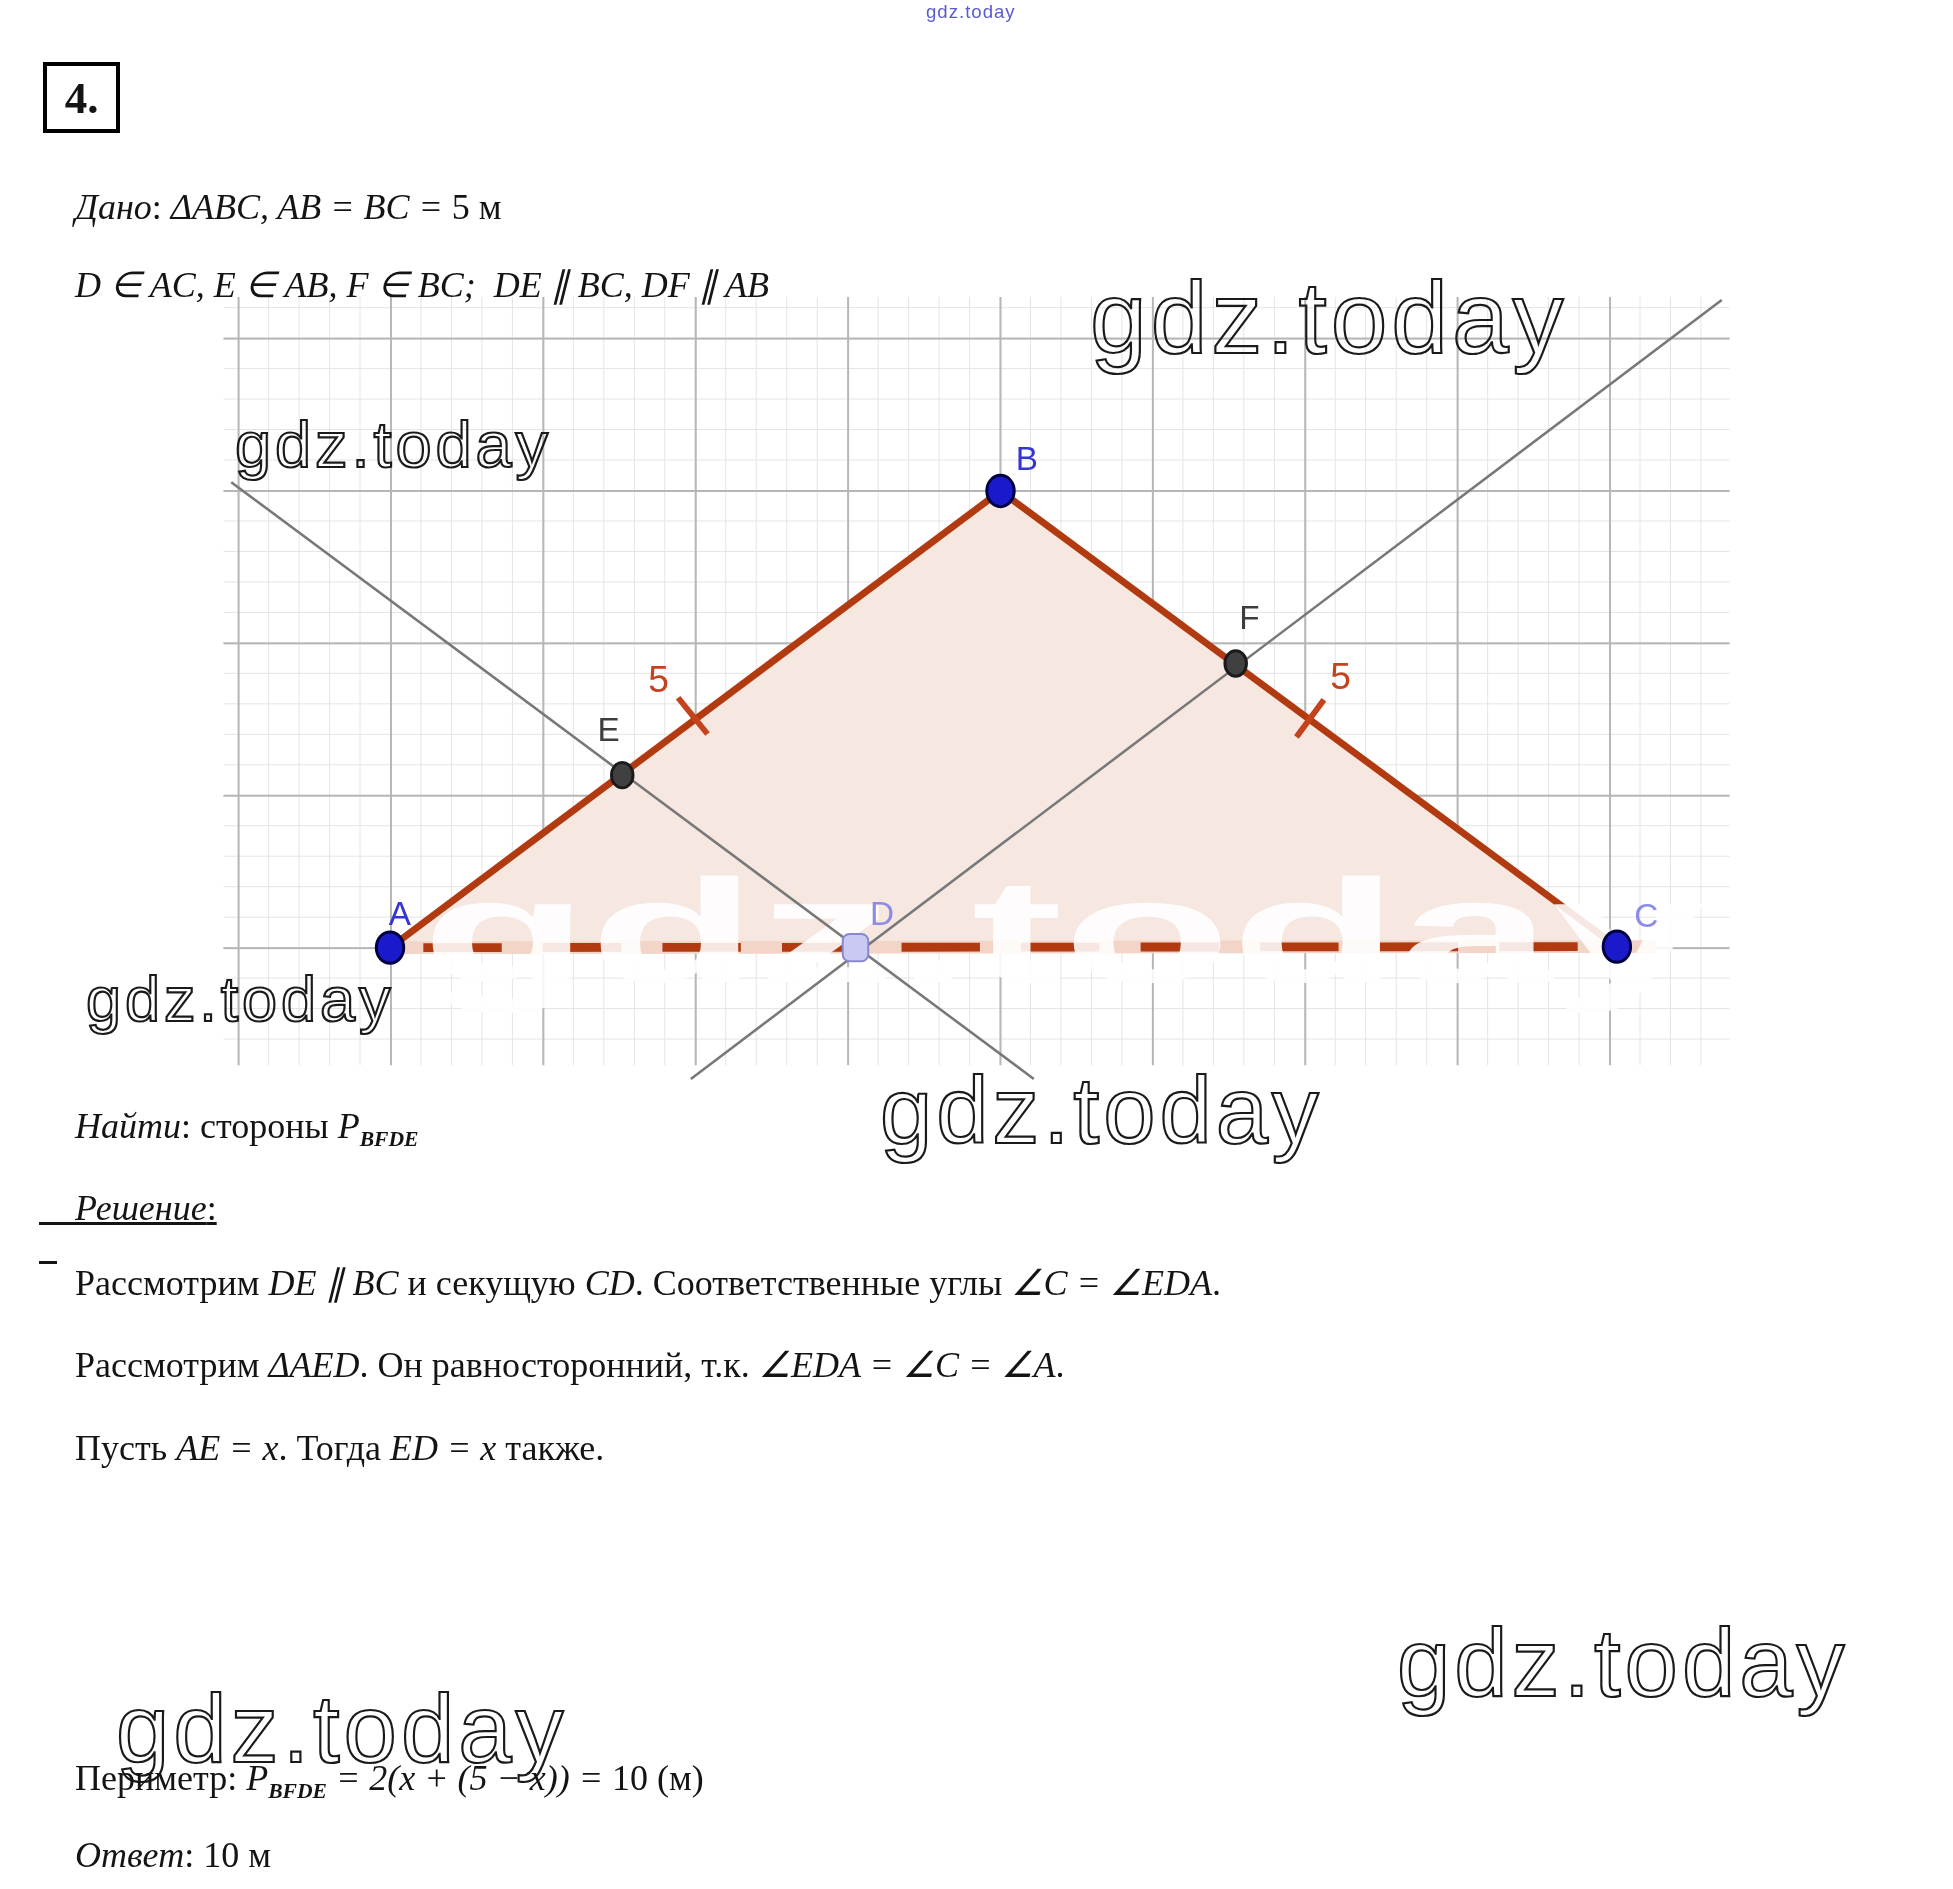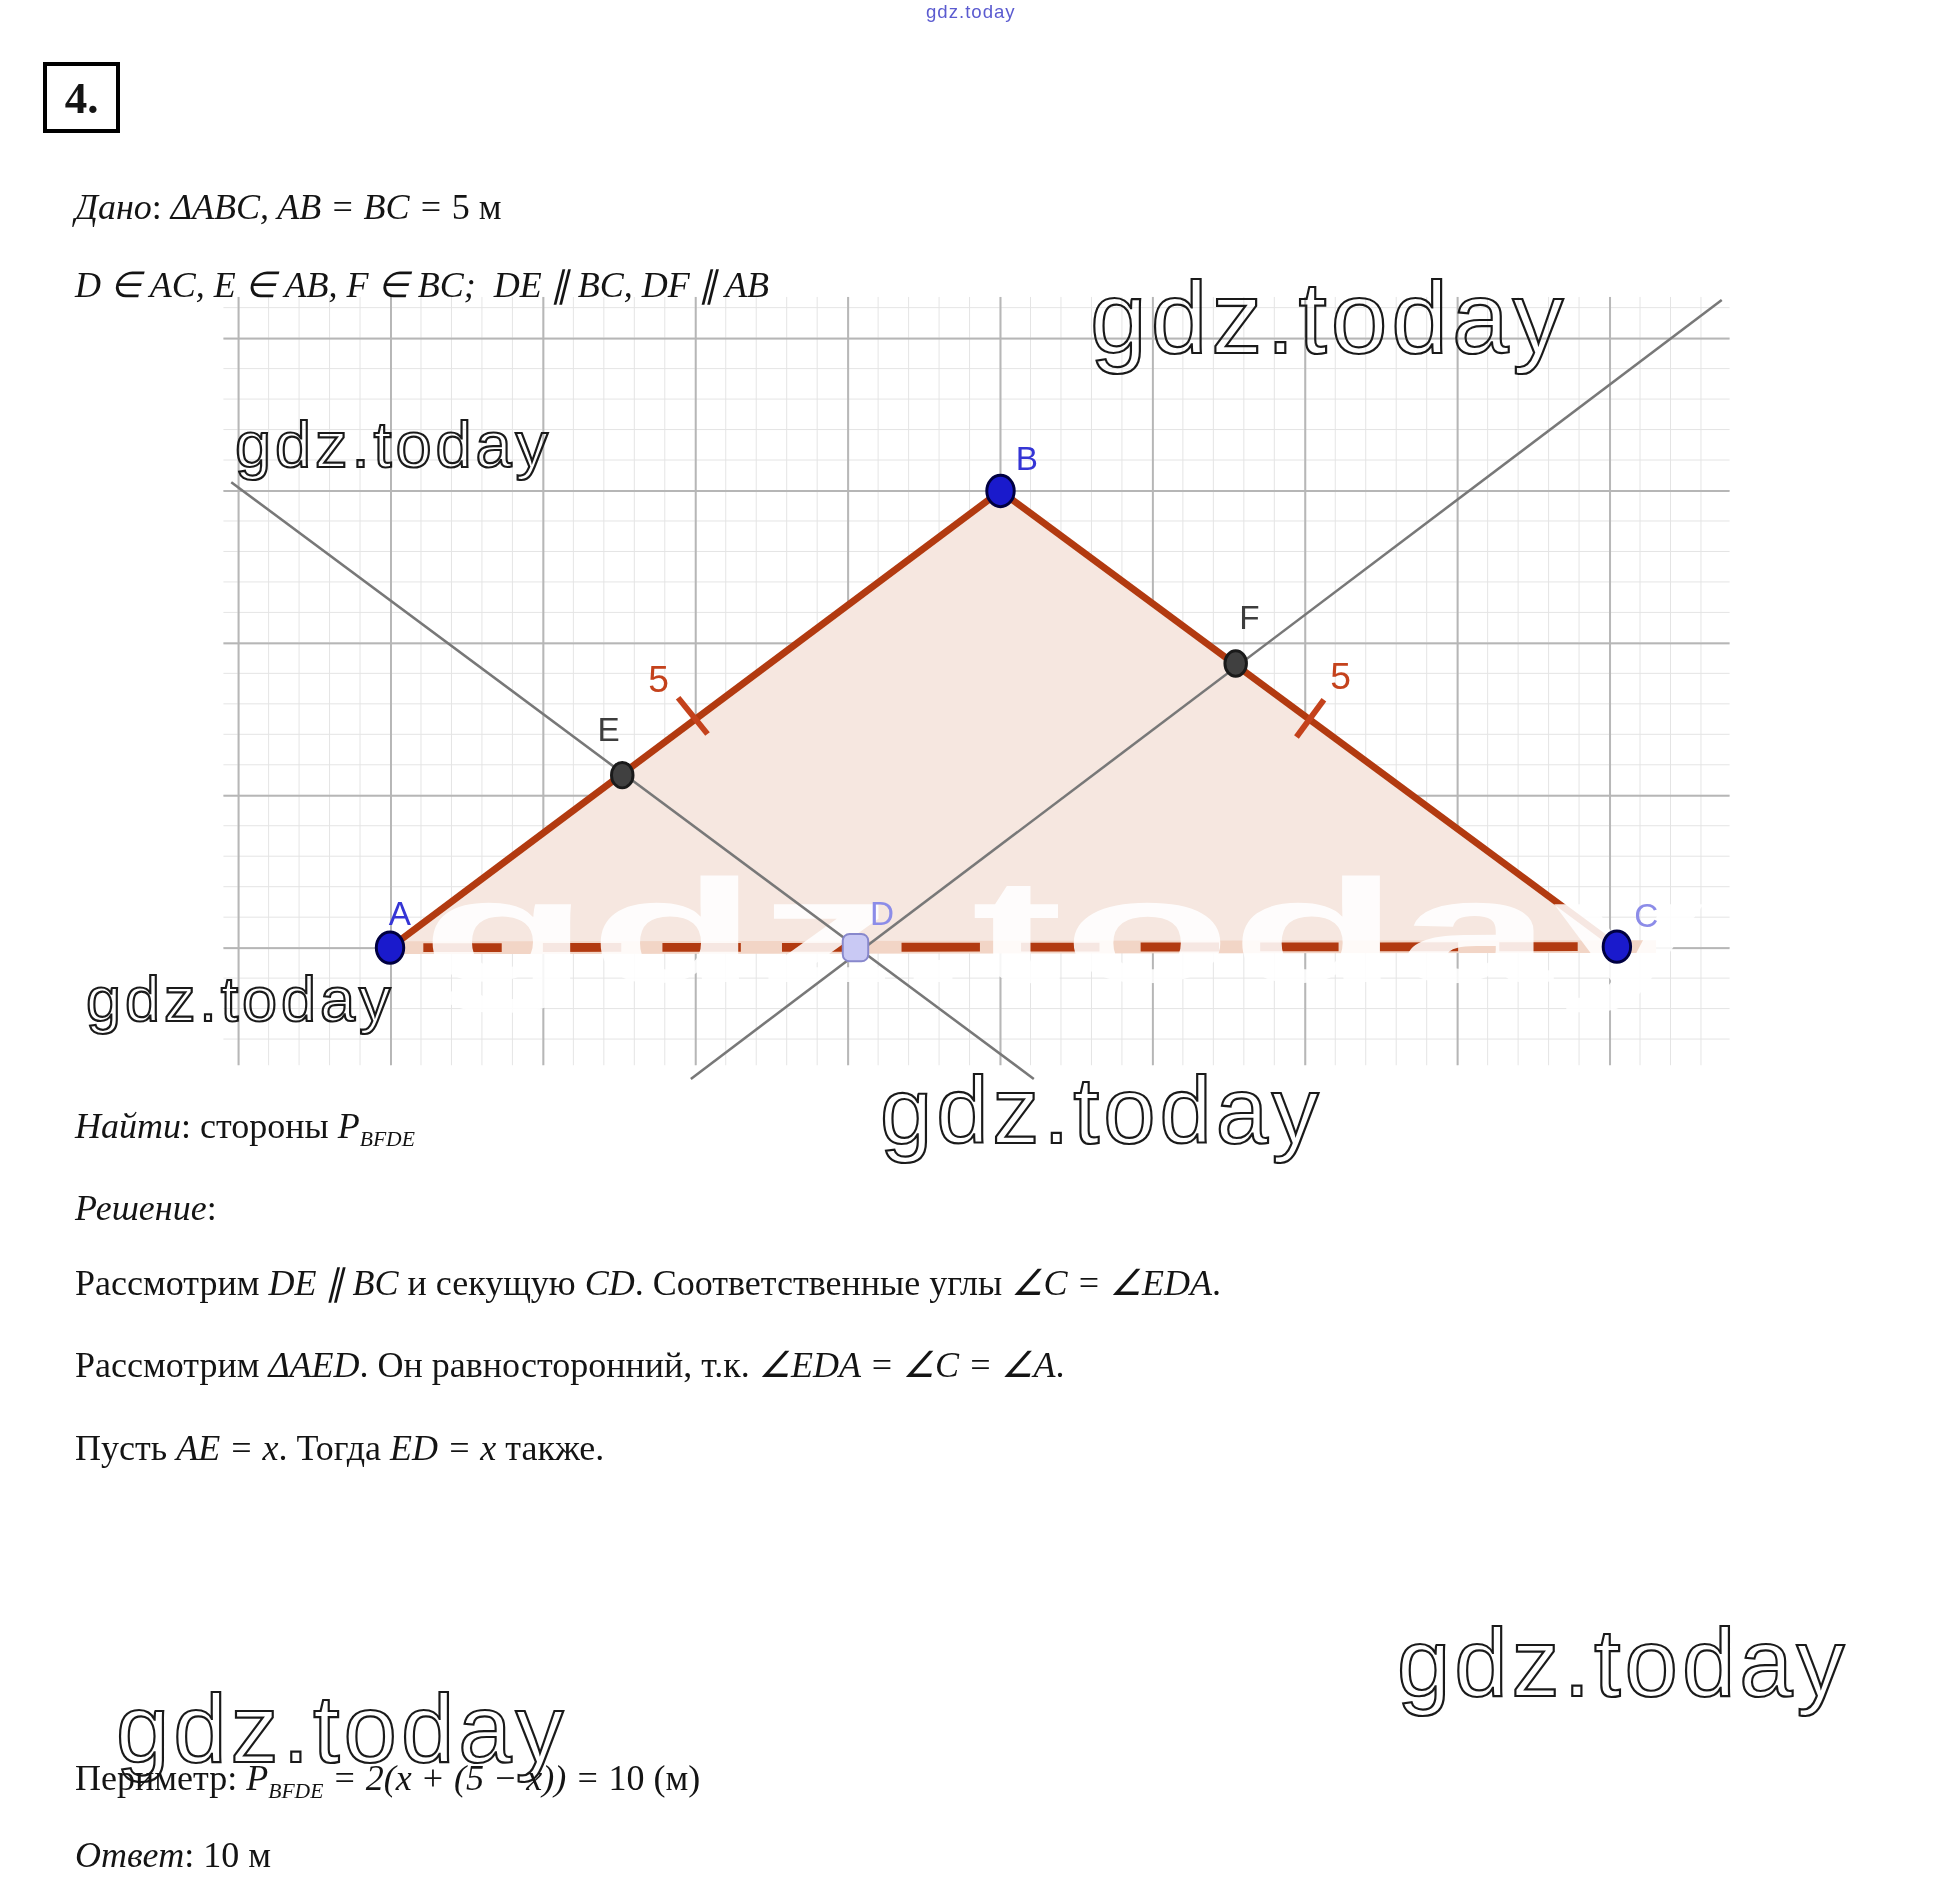--- a/index.html
+++ b/index.html
@@ -1,20 +1,20 @@
 <!DOCTYPE html>
 <html><head>
 <meta charset="utf-8">
 <style>
   html,body{margin:0;padding:0;background:#fff;}
   #page{position:relative;width:1953px;height:1890px;background:#ffffff;overflow:hidden;
         font-family:"Liberation Serif",serif;color:#141414;}
   .line{position:absolute;white-space:pre;font-size:36px;line-height:1.08;}
   .it{font-style:italic;}
-  sub.m{font-size:0.6em;font-style:italic;}
+  sub.m{font-size:0.6em;font-style:italic;font-weight:bold;}
   #problem-box{position:absolute;left:43px;top:62px;width:69px;height:63px;border:4.9px solid #000;
                display:flex;align-items:center;justify-content:center;
                font-weight:bold;font-size:45px;}
   .wm{position:absolute;font-family:"Liberation Sans",sans-serif;color:#161616;
       letter-spacing:3.9px;white-space:pre;line-height:1;}
   @supports (-webkit-text-stroke: 1px #000){
     .wm.outline{color:transparent;-webkit-text-stroke:2.2px #1a1a1a;}
   }
   .wm.blue{color:#5b5bd0;letter-spacing:1px;}
   svg .dlabel{font-family:"Liberation Sans",sans-serif;font-size:34px;}
@@ -88,21 +88,21 @@
     <span class="it">Дано</span><span>: </span><span class="it">ΔABC, AB = BC = </span><span>5 м</span>
   </div>
   <div class="line" style="left:39px;top:227px;text-align:right;">
     <span class="it">D ∈ AC, E ∈ AB, F ∈ BC;  DE ∥ BC, DF ∥ AB</span>
   </div>
 
   <div class="line" style="left:39px;top:1068px;">
     <span class="it">Найти</span><span>: стороны </span><span class="it">P</span><sub class="m">BFDE</sub>
   </div>
 
-  <div class="line" style="left:39px;top:1150px;">
+  <div class="line" style="left:39px;top:1150px;text-decoration:underline;">
     <span class="it">Решение</span><span>:</span>
   </div>
 
   <div class="line" style="left:39px;top:1225px;">
     <span>Рассмотрим </span><span class="it">DE ∥ BC</span><span> и секущую </span><span class="it">CD</span><span>. Соответственные углы </span><span class="it">∠C = ∠EDA</span><span>.</span>
   </div>
 
   <div class="line" style="left:39px;top:1390px;">
     <span>Пусть </span><span class="it">AE = x</span><span>. Тогда </span><span class="it">ED = x</span><span> также.</span>
   </div>

